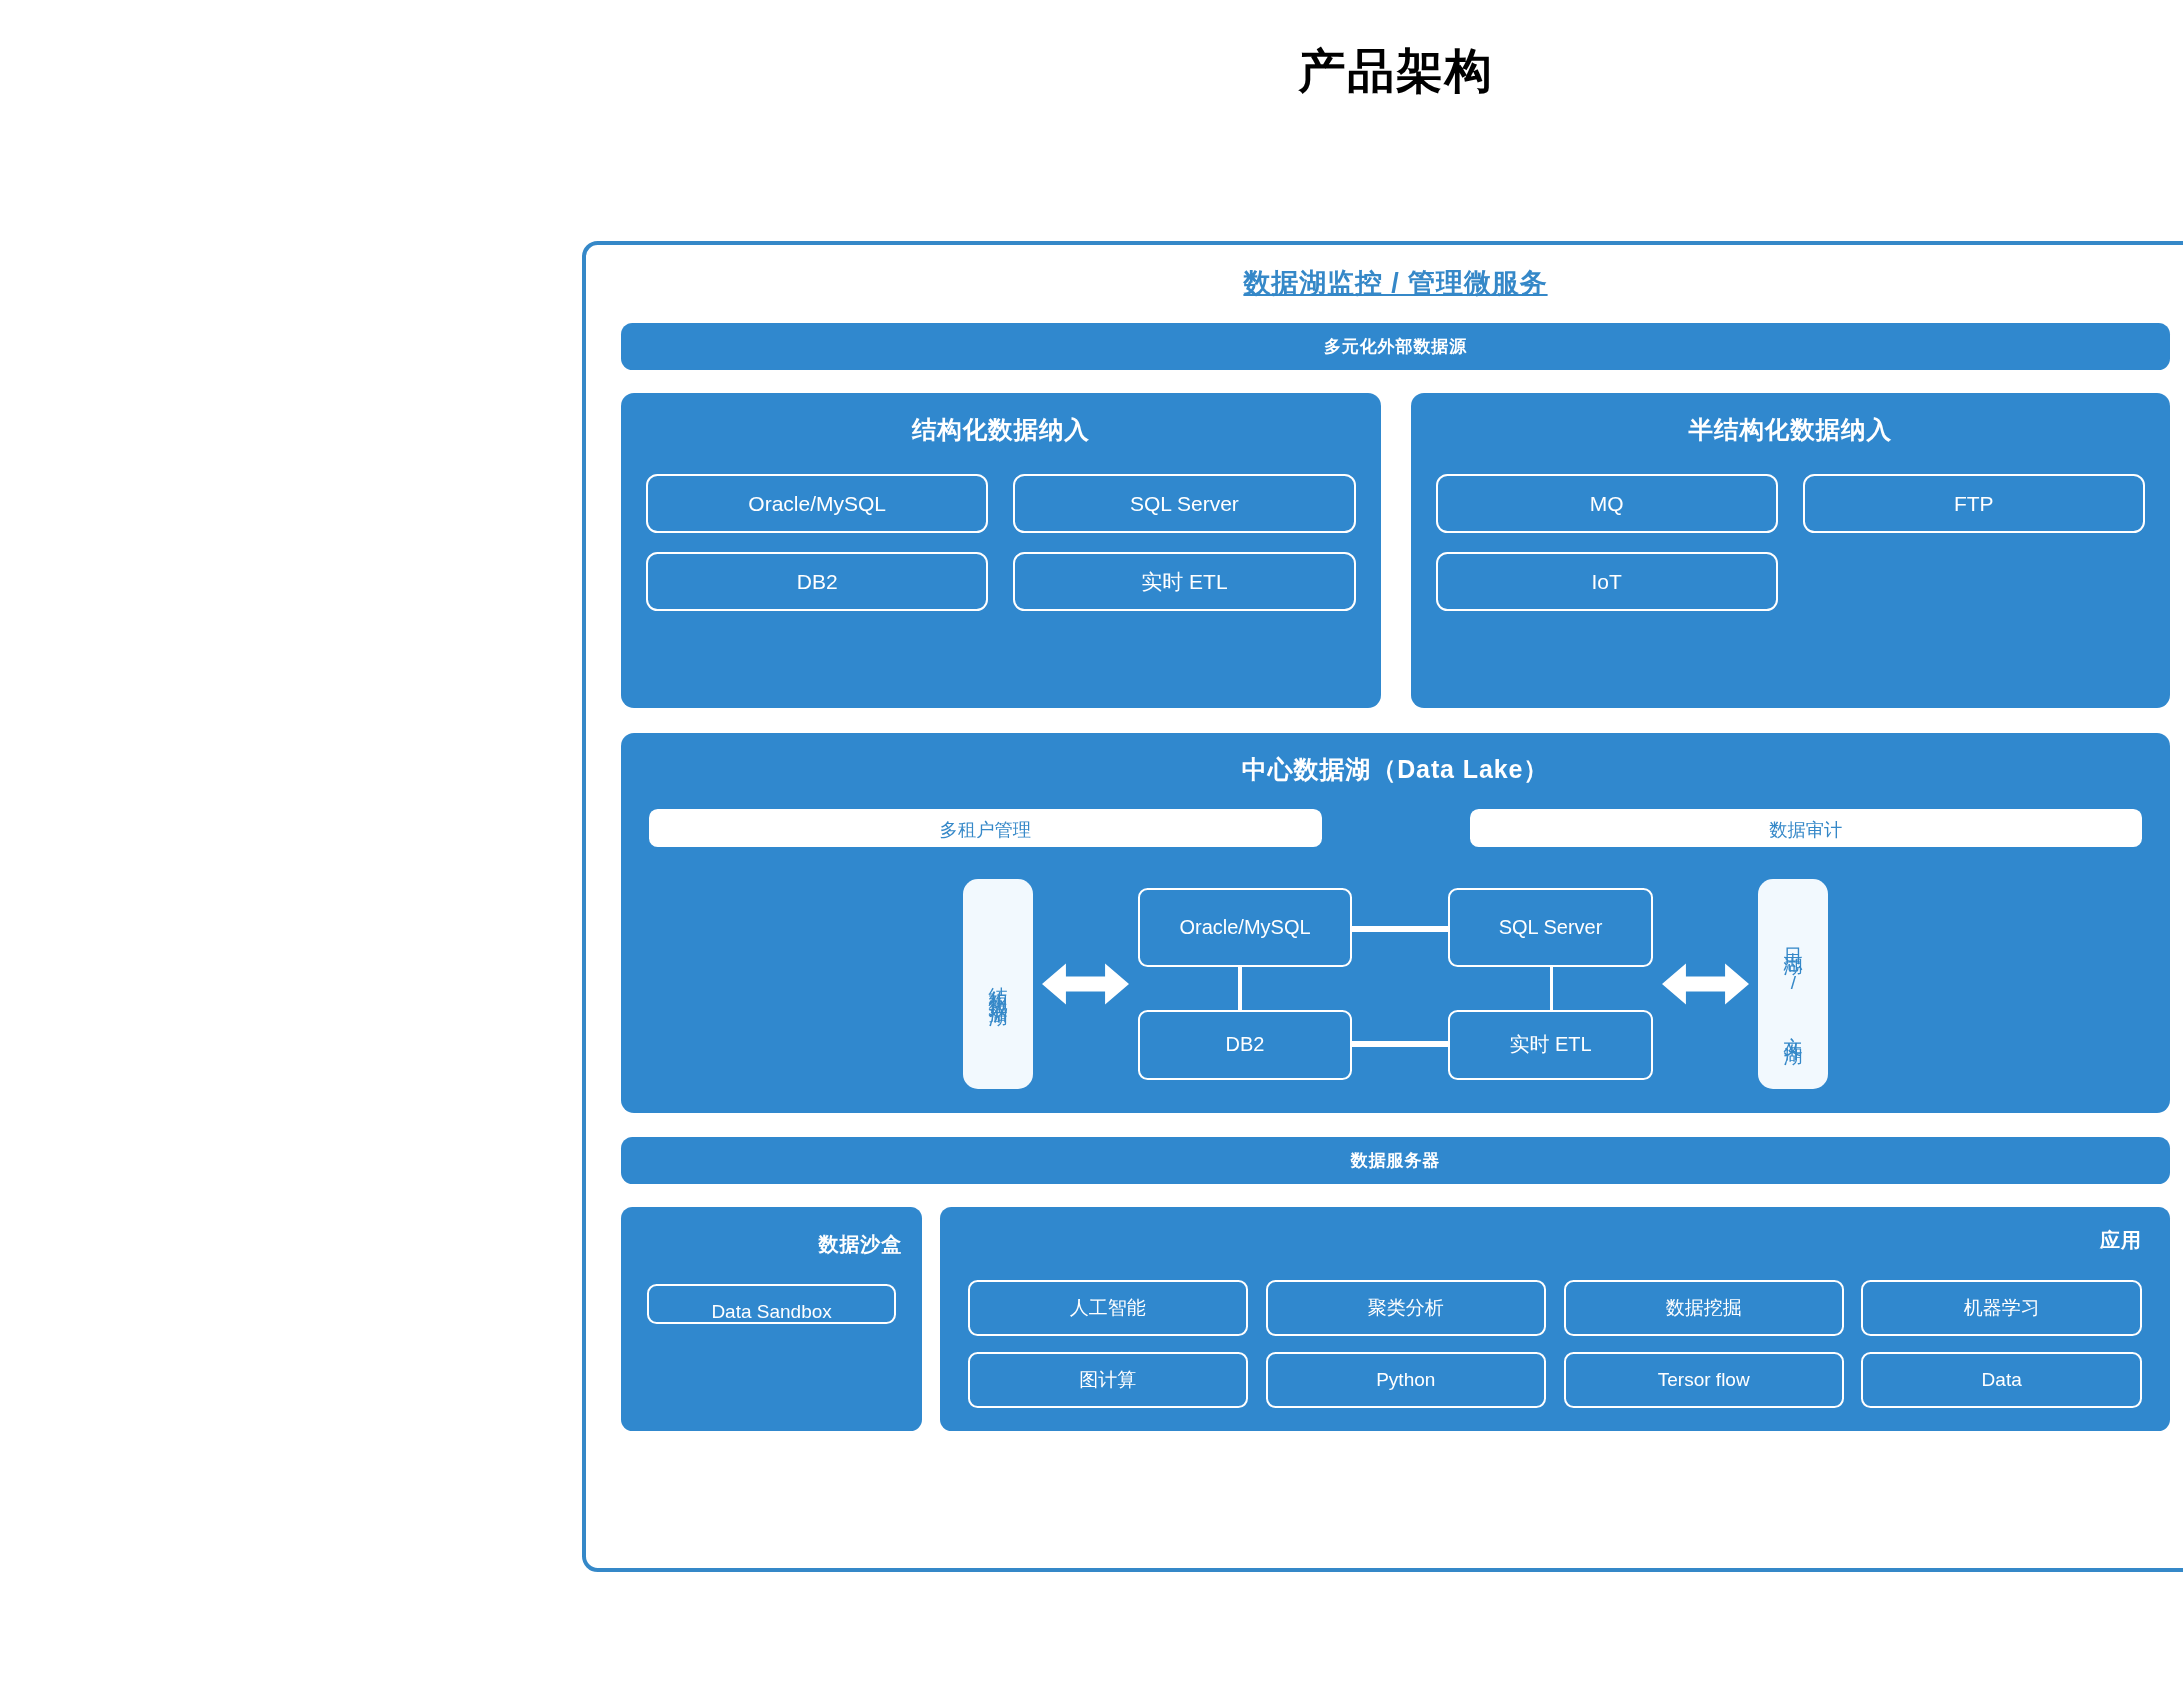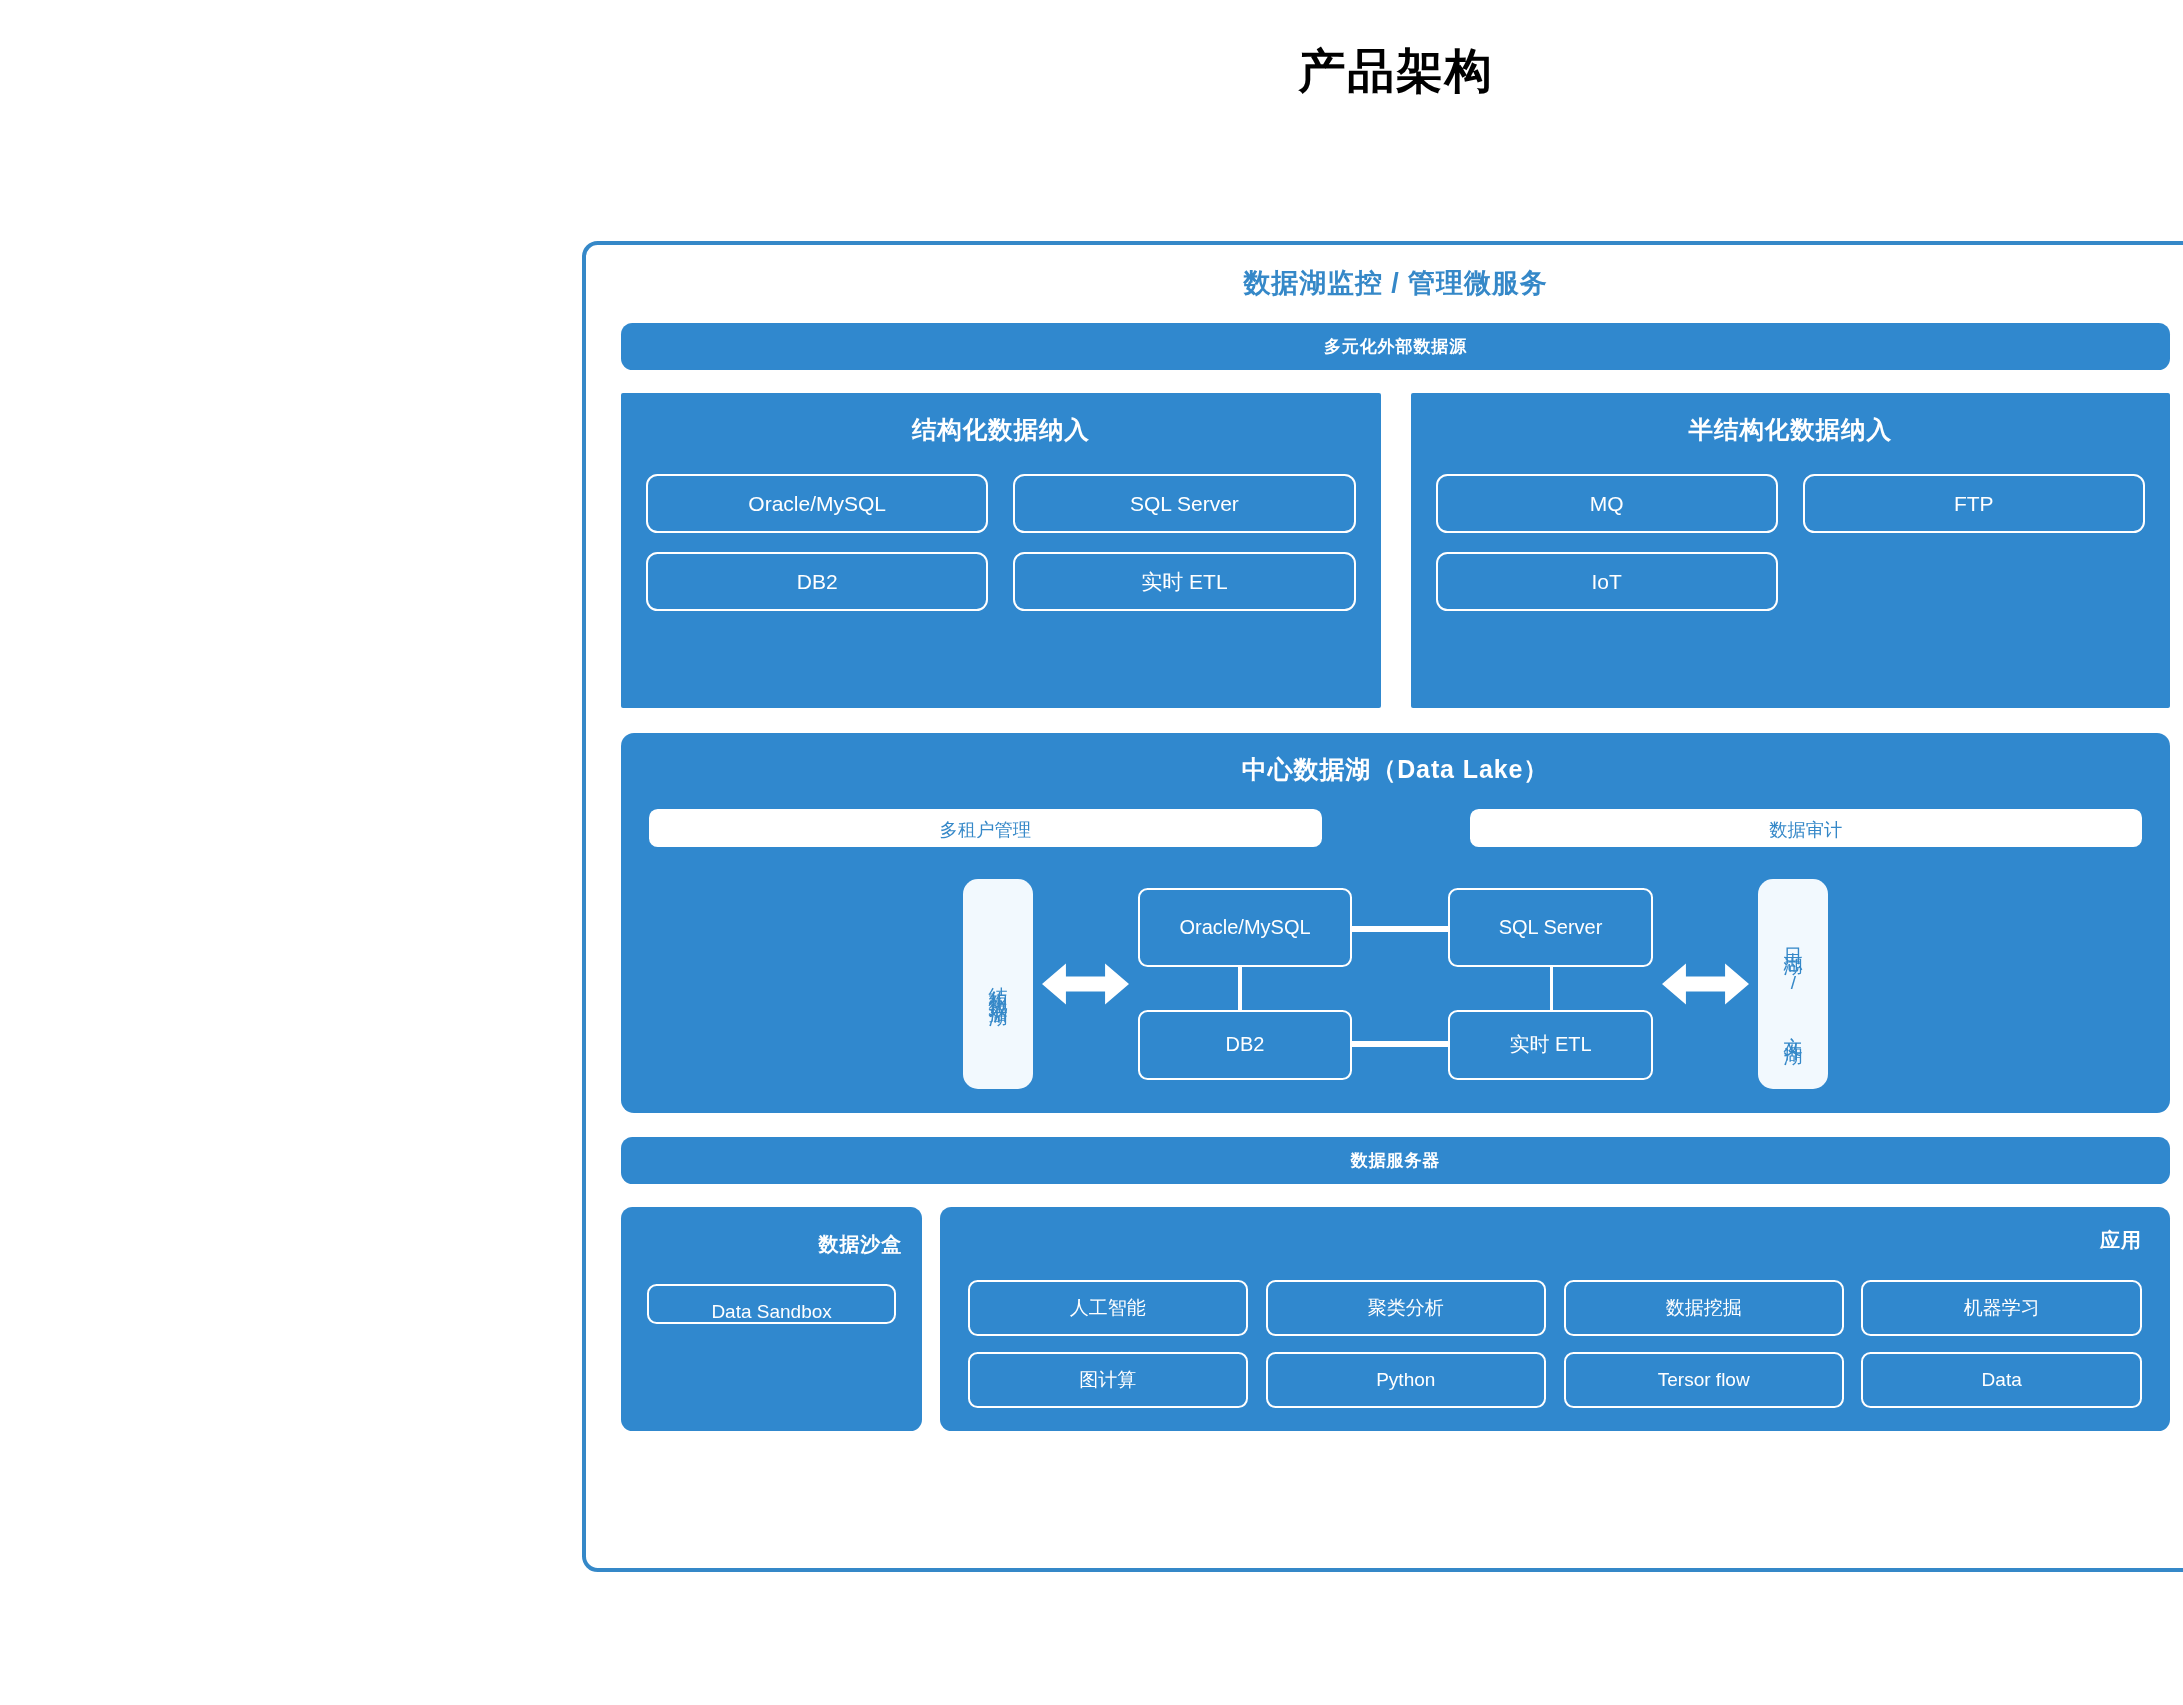--- a/index.html
+++ b/index.html
@@ -45,20 +45,21 @@
   }
 
   .frame-header {
     text-align: center;
     color: #3588c8;
     font-size: 27px;
     font-weight: bold;
     letter-spacing: 0.9px;
     line-height: 1.35;
     margin-bottom: 22px;
+    text-decoration: underline;
   }
 
   
   .banner {
     background: #3088ce;
     border-radius: 11.4px;
     color: #ffffff;
     font-size: 17px;
     font-weight: bold;
     letter-spacing: 0.9px;
@@ -70,21 +71,21 @@
 
   
   .ingest-row {
     display: flex;
     gap: 30px;
     margin-top: 23px;
     padding: 0 6.1px;
   }
   .card {
     background: #3088ce;
-    border-radius: 2px;
+    border-radius: 13px;
     flex: 1;
     padding: 20px 25px 22px 25px;
     box-sizing: border-box;
     min-height: 315px;
   }
   .card-title {
     text-align: center;
     color: #ffffff;
     font-size: 24.5px;
     font-weight: bold;

